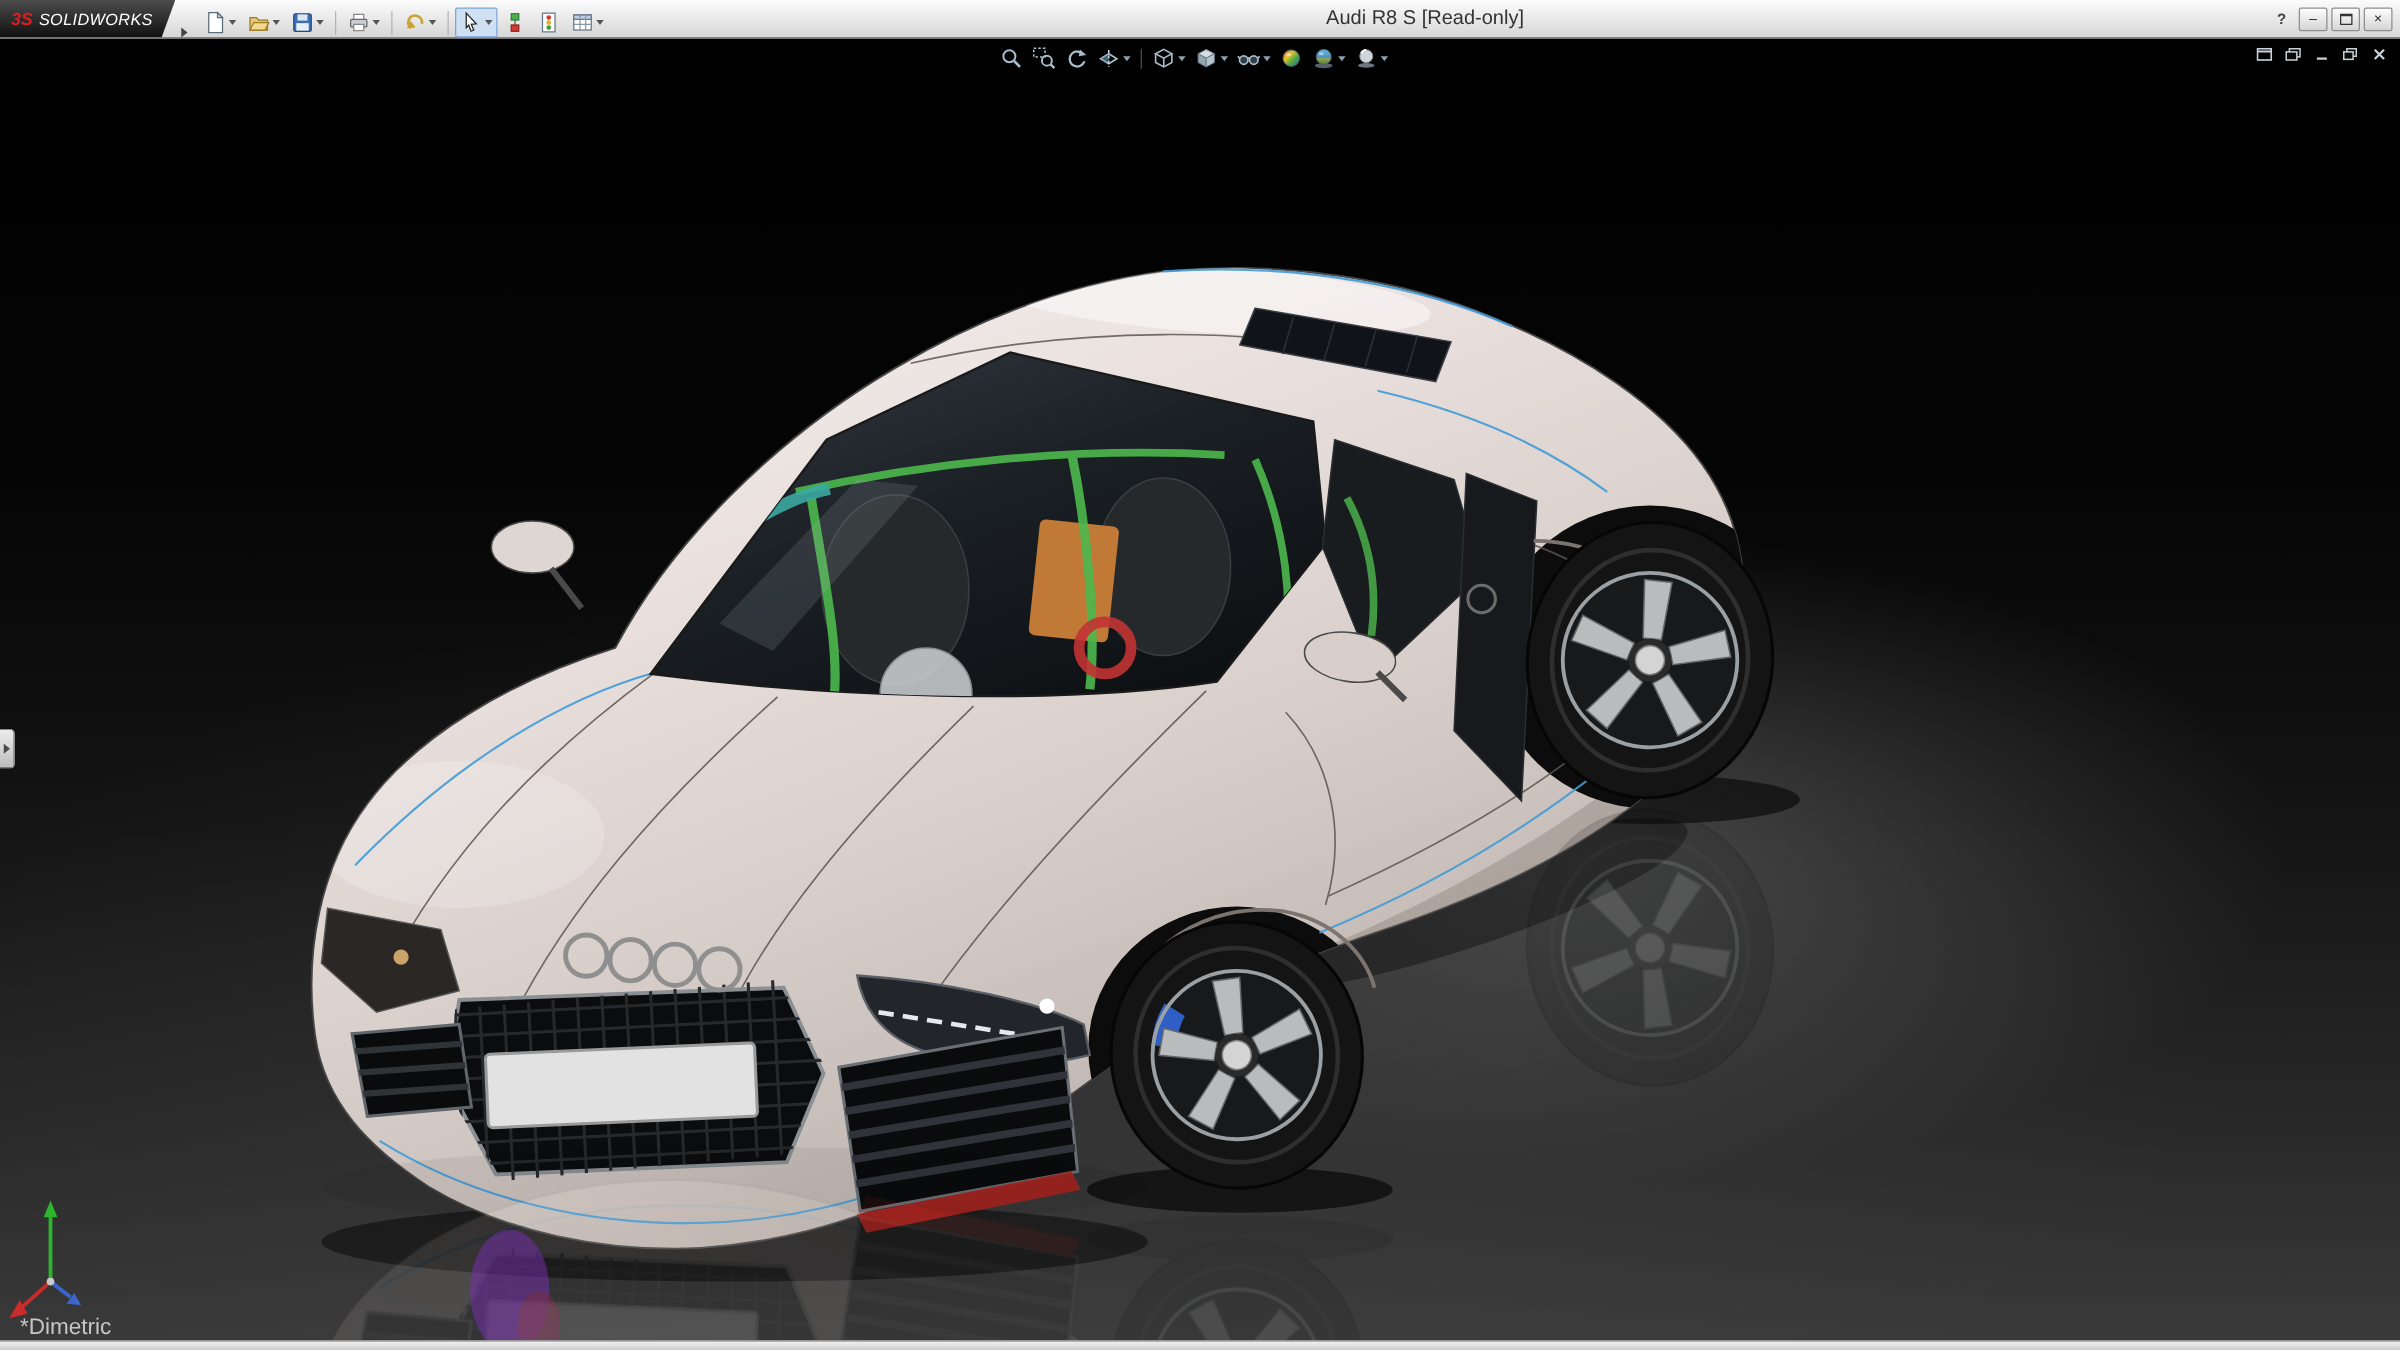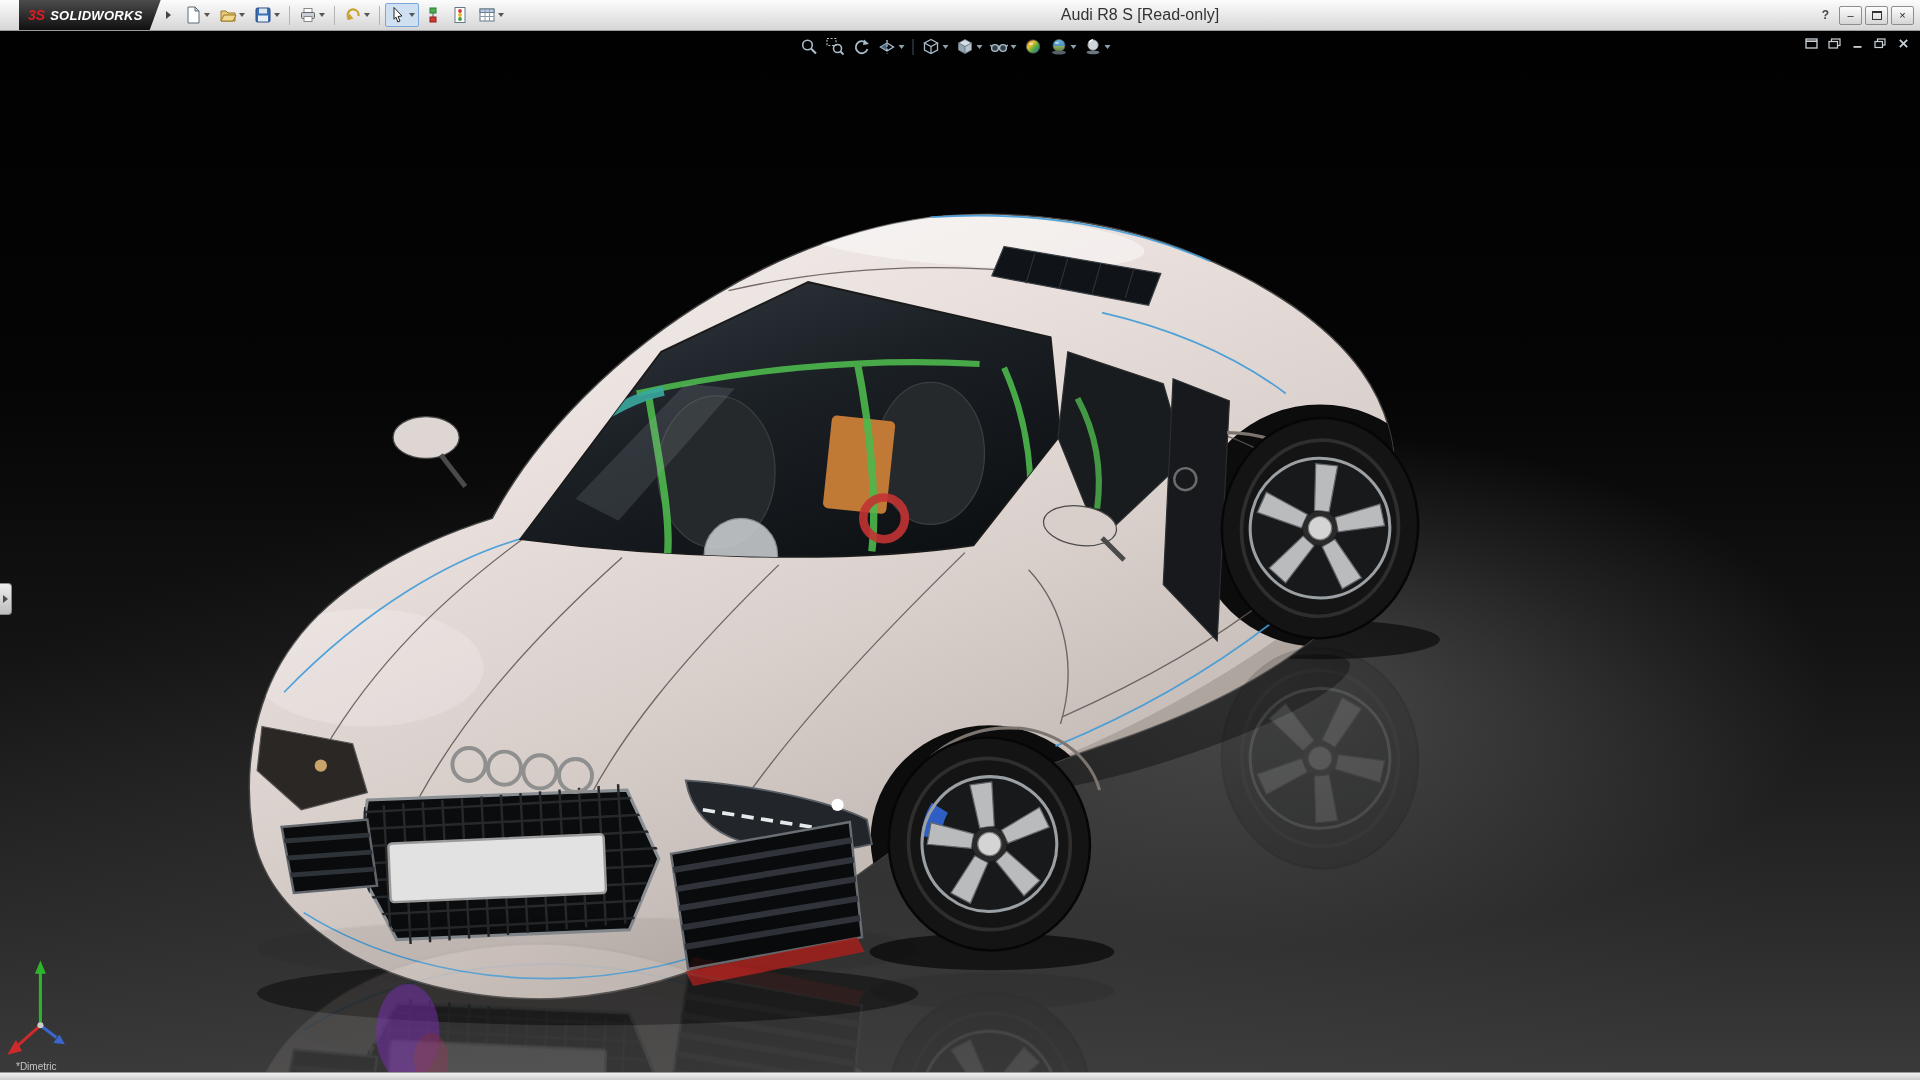--- a/index.html
+++ b/index.html
@@ -6,30 +6,30 @@
   body{
     width:1920px;height:1080px;overflow:hidden;position:relative;
     font-family:"Liberation Sans",sans-serif;background:#000;
     -webkit-user-select:none;user-select:none;
   }
   
   .titlebar{
     position:absolute;top:0;left:0;right:0;height:30px;
     background:linear-gradient(#fcfcfc,#d6d6d6);
     border-bottom:1px solid #9b9b9b;
-    display:flex;align-items:center;z-index:10;padding-left:19px;
+    display:flex;align-items:flex-end;z-index:10;
   }
   .logo{
     height:30px;display:flex;align-items:center;gap:5px;
     padding:0 18px 0 9px;
     background:linear-gradient(#4c4c4c,#101010);
     clip-path:polygon(0 0,100% 0,calc(100% - 11px) 100%,0 100%);
   }
   .logo-mark{color:#e11b22;font-weight:bold;font-style:italic;font-size:14px;}
-  .logo-text{color:#fff;font-weight:bold;font-style:italic;font-size:13px;letter-spacing:.3px;}
+  .logo-text{color:#fff;font-weight:normal;font-style:italic;font-size:13px;letter-spacing:.3px;}
   .menu-expand{
     width:0;height:0;margin:0 9px 0 5px;
     border-left:5px solid #444;border-top:4px solid transparent;border-bottom:4px solid transparent;
   }
   .toolbar{display:flex;align-items:center;gap:1px;}
   .tbtn{display:flex;align-items:center;gap:2px;padding:2px 3px;border:1px solid transparent;border-radius:2px;}
   .tbtn.active{background:#cfe0f2;border-color:#7da7d8;}
   .tbtn svg{display:block;}
   .tcaret{width:0;height:0;border-left:3.5px solid transparent;border-right:3.5px solid transparent;border-top:4px solid #555;}
   .sep{width:1px;height:19px;background:#b3b3b3;margin:0 4px;}
@@ -66,21 +66,21 @@
   .dbtn{display:flex;align-items:center;justify-content:center;width:16px;height:14px;}
   .dbtn svg{display:block;}
   
   .flyout-tab{
     position:absolute;left:0;top:552px;width:11px;height:30px;z-index:6;
     background:linear-gradient(#ececec,#bdbdbd);
     border:1px solid #8a8a8a;border-left:none;border-radius:0 4px 4px 0;
     display:flex;align-items:center;justify-content:center;
   }
   .flyout-arrow{width:0;height:0;border-left:5px solid #4a4a4a;border-top:4px solid transparent;border-bottom:4px solid transparent;}
-  .view-label{position:absolute;left:16px;bottom:1px;color:#c6c6c6;font-size:10px;z-index:6;}
+  .view-label{position:absolute;left:16px;bottom:1px;color:#c6c6c6;font-size:18px;z-index:6;}
   
   .statusbar{
     position:absolute;bottom:0;left:0;right:0;height:7px;
     background:linear-gradient(#f2f2f2,#cdcdcd);border-top:1px solid #979797;z-index:10;
   }
 </style>
 </head>
 <body>
 
 <div class="app">

